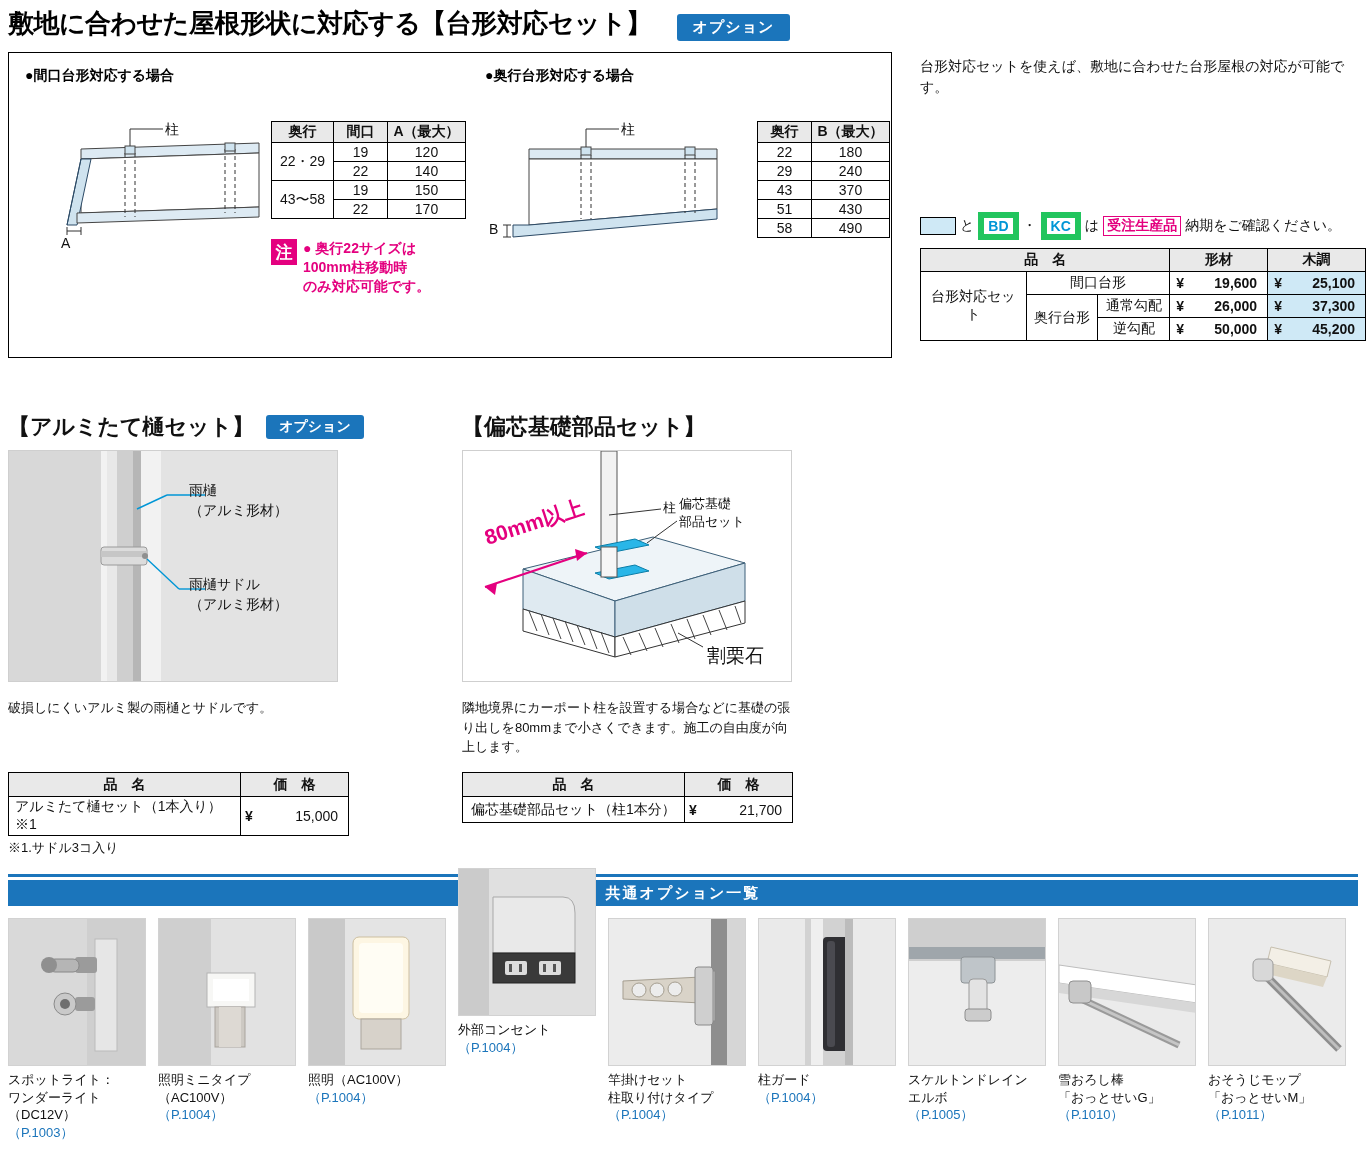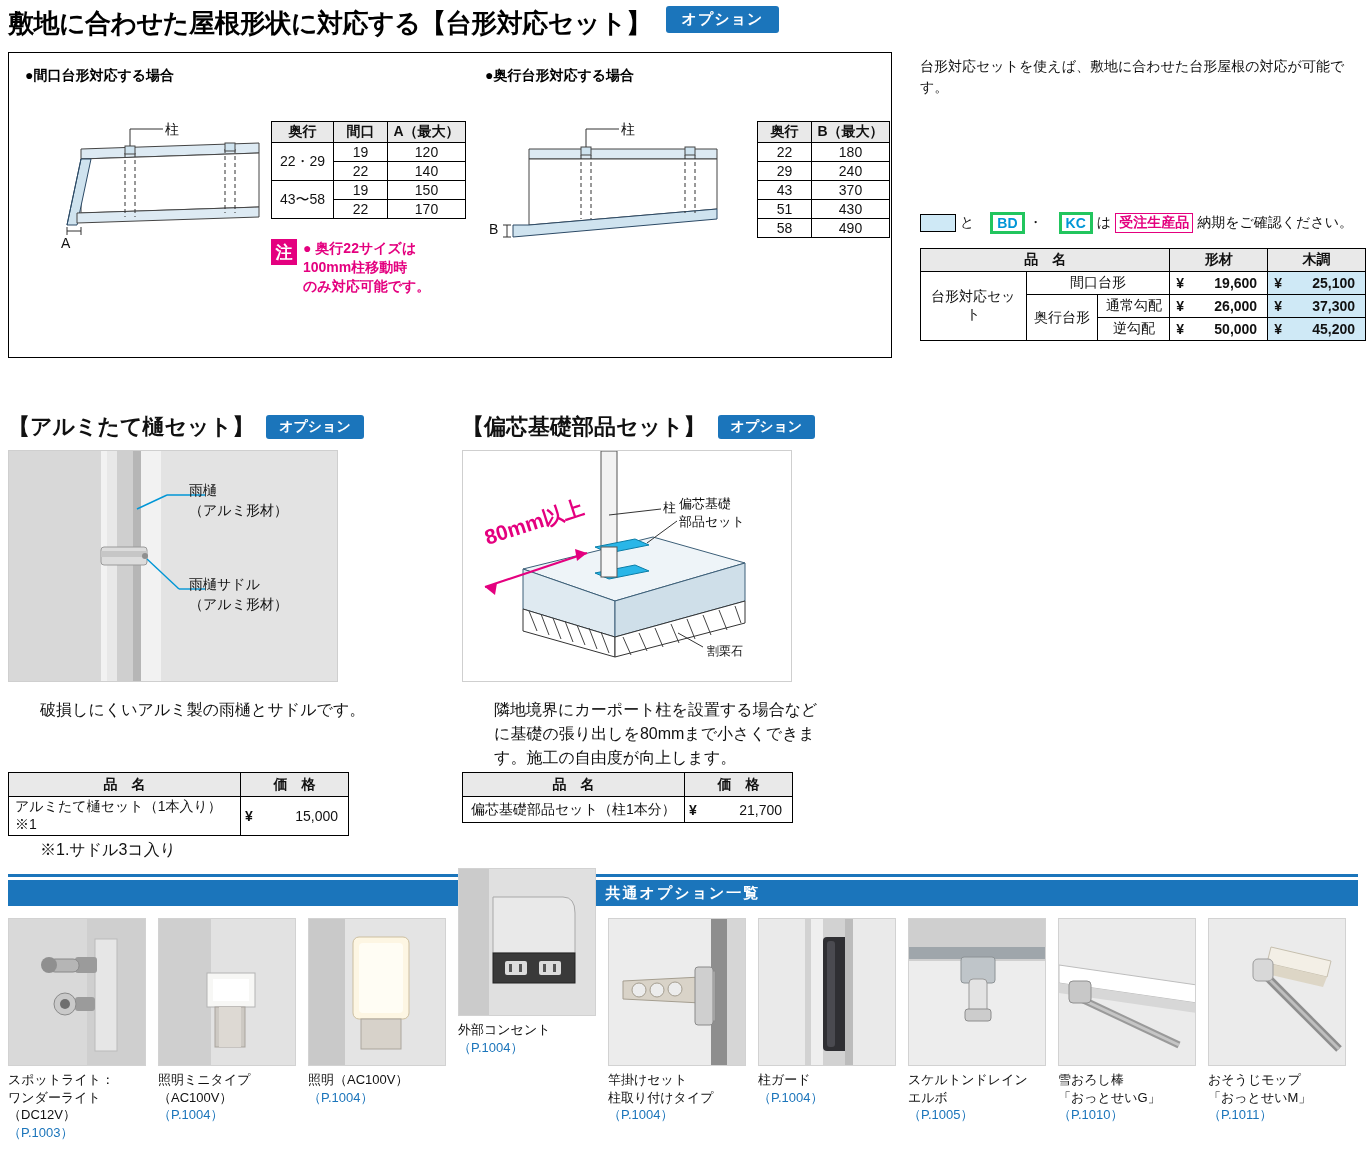--- a/index.html
+++ b/index.html
@@ -8,21 +8,21 @@
     width:1366px; height:1175px;
     background:#ffffff;
     font-family:"Liberation Sans", sans-serif;
     color:#111;
     position:relative;
     overflow:hidden;
   }
   .page { position:relative; width:1366px; height:1175px; }
 
   
-  .title-row { position:absolute; left:8px; top:6px; display:flex; align-items:flex-start; gap:14px; }
+  .title-row { position:absolute; left:8px; top:6px; display:flex; align-items:flex-end; gap:25px; }
   .main-title { font-size:26px; font-weight:bold; letter-spacing:-0.5px; color:#000; }
   .option-badge {
     background:#1b75bb; color:#fff; font-size:15px; font-weight:bold;
     padding:4px 16px; border-radius:3px; letter-spacing:1px;
   }
 
   
   .sec1-box {
     position:absolute; left:8px; top:52px; width:884px; height:306px;
     border:1px solid #000; background:#fff;
@@ -41,39 +41,39 @@
   .note-tag {
     background:#e4007f; color:#fff; font-weight:bold; font-size:17px;
     width:26px; height:26px; display:flex; align-items:center; justify-content:center;
   }
   .note-text { font-size:14px; color:#e4007f; font-weight:bold; line-height:1.35; }
 
   
   .right-note { position:absolute; left:920px; top:56px; width:436px; font-size:14px; line-height:1.5; }
   .legend-row { position:absolute; left:920px; top:212px; width:440px; display:flex; align-items:center; font-size:14px; gap:4px; }
   .sw { width:36px; height:18px; border:1px solid #000; background:#cfe9f6; display:inline-block; }
-  .chip { border:3px solid #22c55e; color:#0096d6; font-weight:bold; padding:0 4px; font-size:14px;margin-left:12px; }
+  .chip { border:6px solid #22c55e; color:#0096d6; font-weight:bold; padding:0 4px; font-size:14px; }
   .chip-order { border:1px solid #e4007f; color:#e4007f; font-weight:bold; padding:0 3px; font-size:14px; }
 
   .price-table { position:absolute; left:920px; top:248px; }
   .price-table table { border-collapse:collapse; font-size:14px; }
   .price-table th, .price-table td { border:1px solid #000; padding:2px 6px; text-align:center; }
   .price-table th { background:#e9e9e9; font-weight:bold; }
   .cell-blue { background:#cfe9f6; font-weight:bold; }
   .yen { text-align:right !important; padding-right:10px !important; font-weight:bold; }
   .yenmark { float:left; font-weight:bold; }
 
   
   .sec-head { position:absolute; display:flex; align-items:center; gap:12px; }
   .sec-title { font-size:22px; font-weight:bold; }
   .opt-badge-sm { background:#1b75bb; color:#fff; font-size:14px; font-weight:bold; padding:3px 13px; border-radius:3px; }
 
   .photo-box { position:absolute; border:1px solid #cfcfcf; overflow:hidden; background:#fde047; }
 
-  .cap { position:absolute; font-size:16px; line-height:1.5;margin-left:32px; }
+  .cap { position:absolute; font-size:13px; line-height:1.5; }
 
   
   .common-bar {
     position:absolute; left:8px; top:880px; width:1350px; height:26px;
     background:#1b75bb; color:#fff; font-size:15px; font-weight:bold;
     display:flex; align-items:center; justify-content:center; letter-spacing:2px;
   }
   .common-rule { position:absolute; left:8px; top:874px; width:1350px; height:3px; background:#1b75bb; }
 
   .opt-item { position:absolute; width:138px; }
@@ -315,21 +315,21 @@
         <td class="yen">
           <span class="yenmark">¥</span><span>15,000</span>
         </td>
       </tr>
     </tbody>
       </table>
   </div>
 
   <div class="cap" style="left:8px;top:838px;width:340px;">※1.サドル3コ入り</div>
 
-  <div class="sec-head" style="left:462px;top:412px;">
+  <div class="sec-head" style="left:462px;top:412px;flex-direction:column;">
     <div class="sec-title">【偏芯基礎部品セット】</div>
     <div class="opt-badge-sm">オプション</div>
   </div>
 
   <div class="photo-box" style="left:462px;top:450px;width:330px;height:232px;background:#fff;">
     <svg width="330" height="232" viewBox="0 0 330 232">
       <rect x="0" y="0" width="330" height="232" fill="#ffffff"></rect>
 
       <rect x="138" y="0" width="16" height="106" fill="#f2f2f2" stroke="#555" stroke-width="1"></rect>
 
@@ -367,21 +367,21 @@
 
       <line x1="215" y1="182" x2="240" y2="196" stroke="#333" stroke-width="1"></line>
 
       <line x1="22" y1="136" x2="124" y2="102" stroke="#e4007f" stroke-width="2"></line>
       <polygon points="124,102 112,98 114,110" fill="#e4007f"></polygon>
       <polygon points="22,136 34,132 32,144" fill="#e4007f"></polygon>
     </svg>
     <div style="position:absolute;left:200px;top:48px;font-size:13px;">柱</div>
     <div style="position:absolute;left:216px;top:44px;font-size:13px;line-height:1.35;white-space:pre-line;">偏芯基礎
 部品セット</div>
-    <div style="position:absolute;left:244px;top:192px;font-size:12px;">割栗石</div>
+    <div style="position:absolute;left:244px;top:192px;font-size:19px;">割栗石</div>
     <div style="position:absolute;left:18px;top:74px;font-size:21px;font-weight:bold;color:#e4007f;transform:rotate(-18deg);transform-origin:left top;">80mm以上</div>
   </div>
 
   <div class="cap" style="left:462px;top:698px;width:330px;">隣地境界にカーポート柱を設置する場合などに基礎の張り出しを80mmまで小さくできます。施工の自由度が向上します。</div>
 
   <div style="position:absolute;left:462px;top:772px;">
     <table class="t" style="font-size:14px;">
       <tbody>
           <tr>
         <th style="width:222px;height:24px;">品　名</th>

